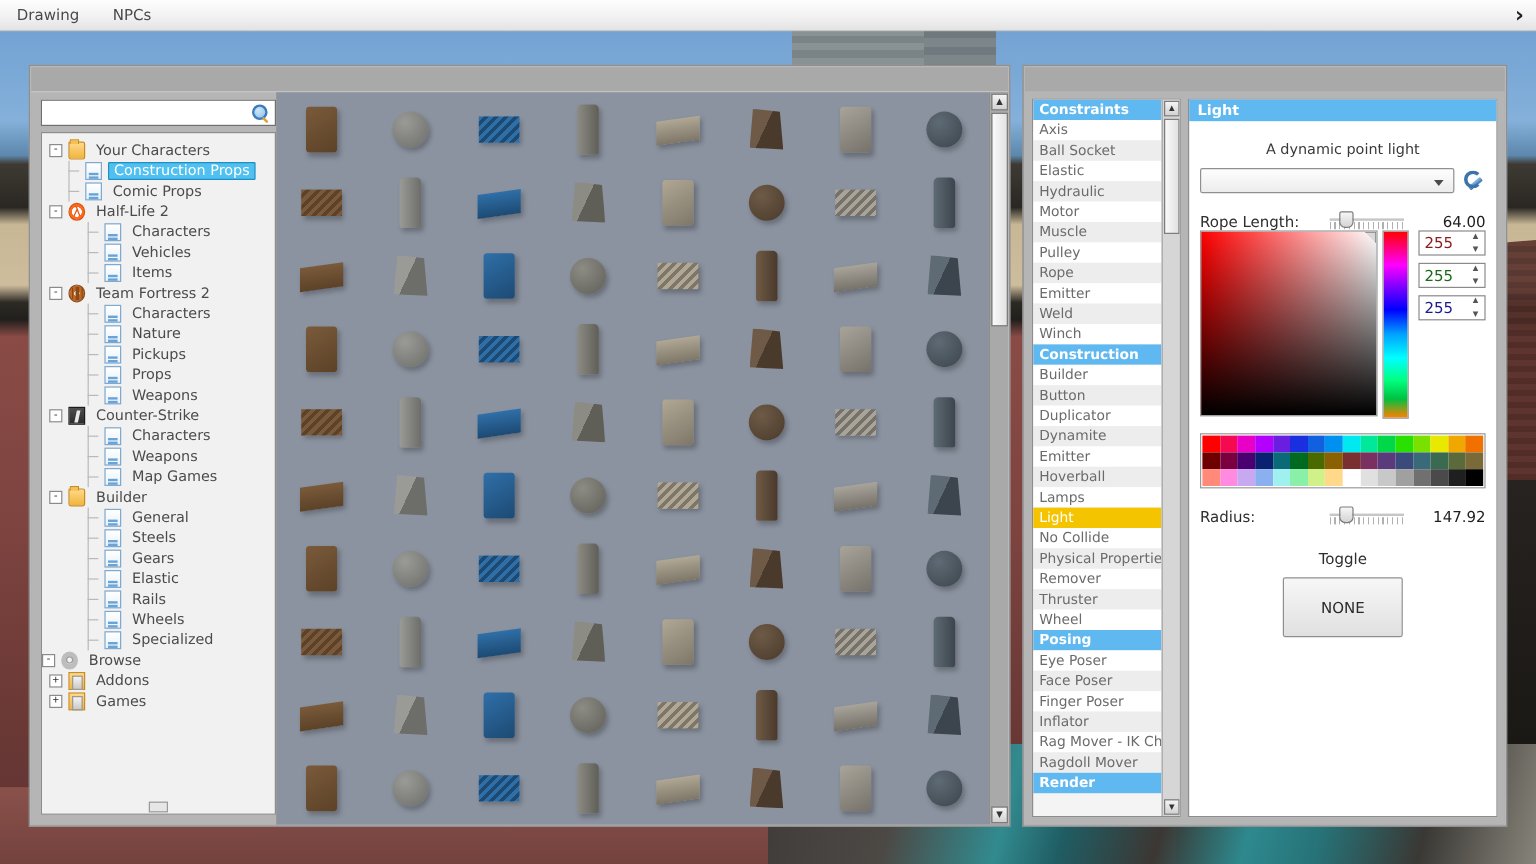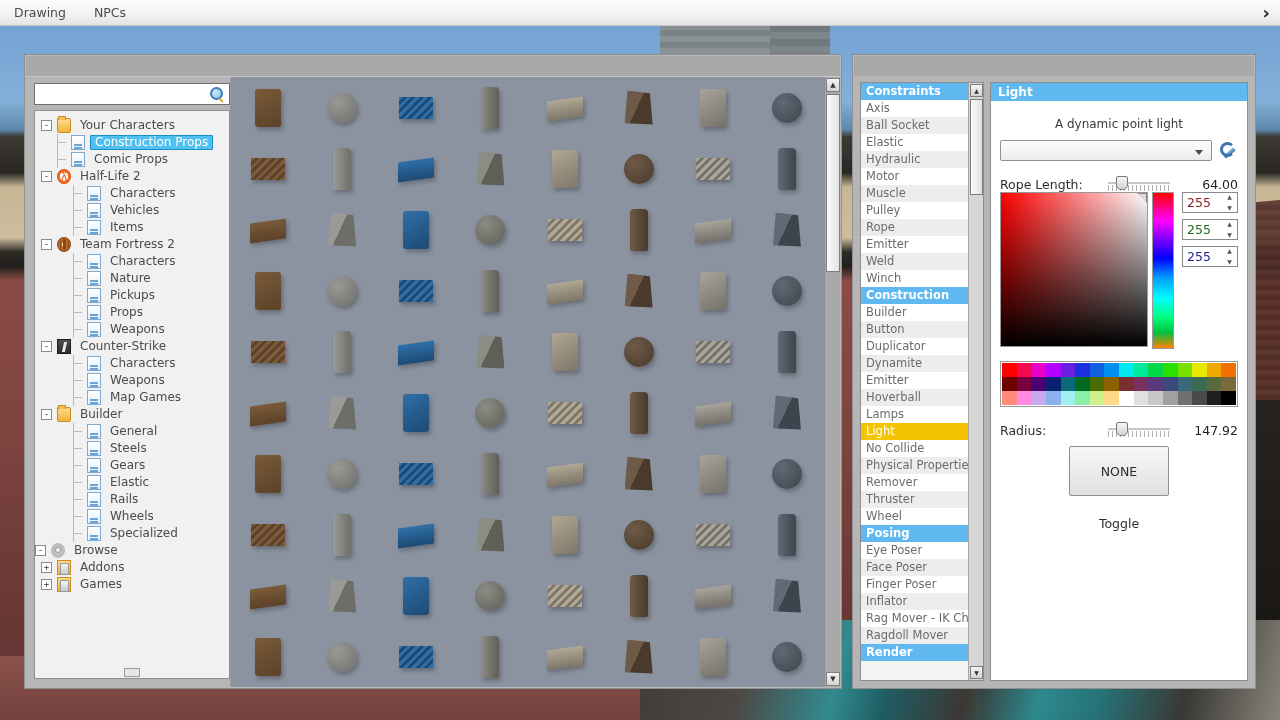--- a/index.html
+++ b/index.html
@@ -1418,18 +1418,18 @@
       <div class="slider-row">
         <span class="slider-label">Radius:</span>
         <span class="slider-track">
           <span class="line"></span>
           <span class="ticks"></span>
           <span class="knob" style="left:8px;"></span>
         </span>
         <span class="slider-val">147.92</span>
       </div>
 
+      <div id="toggle-label">Toggle</div>
       <div id="toggle-btn">NONE</div>
-      <div id="toggle-label">Toggle</div>
     </div>
 
   </div>
 </div>
 
 </body></html>

